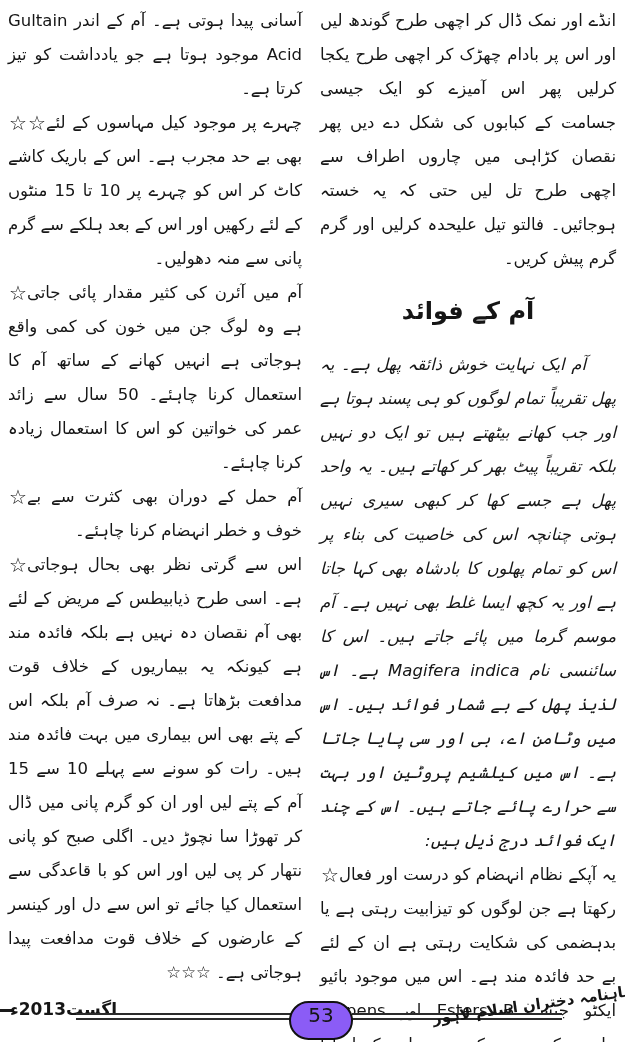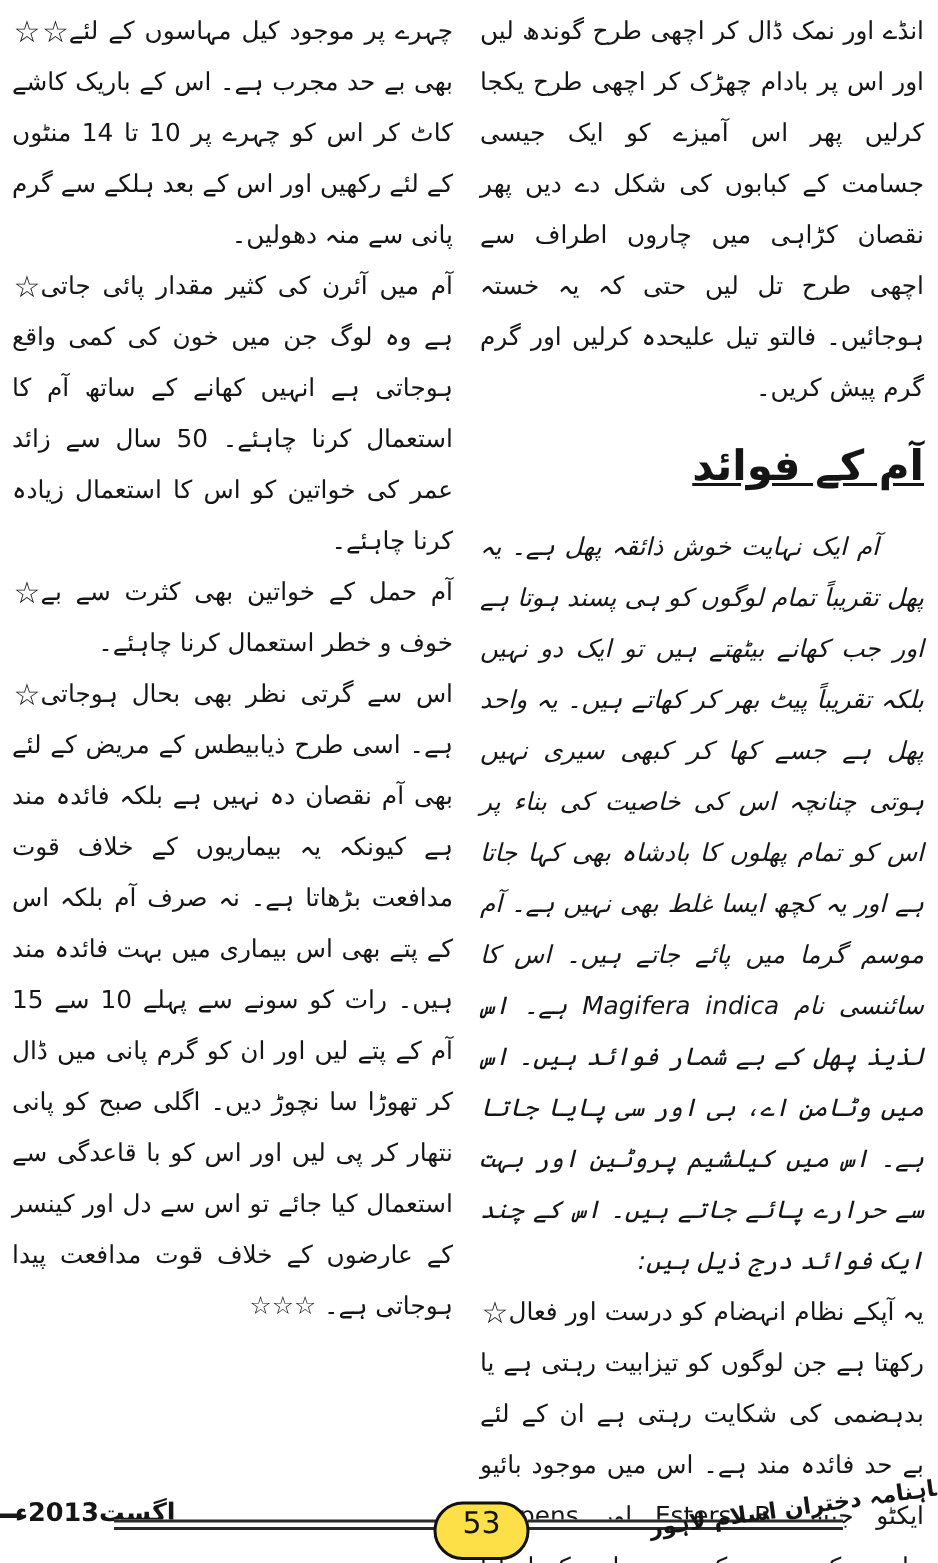--- a/index.html
+++ b/index.html
@@ -34,46 +34,45 @@
   .recipe-meta{
     margin:2px 0 0 0;
     font-weight:bold;
     font-size:14.5px;
     line-height:30px;
     text-align:center;
     direction:rtl;
   }
   .section-heading{
     margin:6px 0 8px 0;
-    text-align:right;
+    text-align:center;
     font-weight:bold;
-    font-size:28px;
+    font-size:24px;
     line-height:58px;
     direction:rtl;
-    text-decoration:underline;
   }
   
   .edge-dash{
     position:absolute;left:0;top:1009px;width:13px;height:3px;background:#1a1a1a;
   }
   .footer-date{
     position:absolute;left:10px;top:997px;
     direction:rtl;font-weight:bold;font-size:17px;line-height:24px;
   }
   .rule{
     position:absolute;top:1013px;height:3px;
     border-top:2px solid #2b2b2b;border-bottom:2px solid #2b2b2b;
     background:#ffffff;box-sizing:content-box;
   }
   .rule-left{left:76px;width:218px;}
   .rule-right{left:352px;width:210px;}
   .page-badge{
     position:absolute;left:289px;top:1001px;width:64px;height:39px;
     box-sizing:border-box;border:2.5px solid #111;border-radius:20px;
-    background:#fde047;z-index:2;
+    background:#8b5cf6;z-index:2;
     text-align:center;font-size:20px;line-height:25px;font-weight:normal;
   }
   .footer-mag{
     position:absolute;right:-8px;top:990px;width:132px;
     direction:rtl;font-size:15px;font-weight:bold;line-height:20px;
     transform:rotate(-8deg);transform-origin:center;
     white-space:nowrap;z-index:1;
   }
 </style>
 </head>
@@ -93,33 +92,36 @@
     </p>
     <p class="para">
       <span class="star">☆</span>
       <span>یہ آپکے نظام انہضام کو درست اور فعال رکھتا ہے جن لوگوں کو تیزابیت رہتی ہے یا بدہضمی کی شکایت رہتی ہے ان کے لئے بے حد فائدہ مند ہے۔ اس میں موجود بائیو ایکٹو جیسے Esters B اور Tespens ہاضمہ کو درست کرنے میں اہم کردار ادا کرتے ہیں۔</span>
     </p>
 
   </div>
 
   <div class="col col-left" dir="rtl">
     <p class="para">
+      <span>آسانی پیدا ہوتی ہے۔ آم کے اندر Gultain Acid موجود ہوتا ہے جو یادداشت کو تیز کرتا ہے۔</span>
+    </p>
+    <p class="para">
       <span class="star">☆</span>
     </p>
     <p class="para">
       <span class="star">☆</span>
-      <span>چہرے پر موجود کیل مہاسوں کے لئے بھی بے حد مجرب ہے۔ اس کے باریک کاشے کاٹ کر اس کو چہرے پر 10 تا 14 منٹوں کے لئے رکھیں اور اس کے بعد ہلکے سے گرم پانی سے منہ دھولیں۔</span>
+      <span>چہرے پر موجود کیل مہاسوں کے لئے بھی بے حد مجرب ہے۔ اس کے باریک کاشے کاٹ کر اس کو چہرے پر 10 تا 15 منٹوں کے لئے رکھیں اور اس کے بعد ہلکے سے گرم پانی سے منہ دھولیں۔</span>
     </p>
     <p class="para">
       <span class="star">☆</span>
       <span>آم میں آئرن کی کثیر مقدار پائی جاتی ہے وہ لوگ جن میں خون کی کمی واقع ہوجاتی ہے انہیں کھانے کے ساتھ آم کا استعمال کرنا چاہئے۔ 50 سال سے زائد عمر کی خواتین کو اس کا استعمال زیادہ کرنا چاہئے۔</span>
     </p>
     <p class="para">
       <span class="star">☆</span>
-      <span>آم حمل کے خواتین بھی کثرت سے بے خوف و خطر استعمال کرنا چاہئے۔</span>
+      <span>آم حمل کے دوران بھی کثرت سے بے خوف و خطر انہضام کرنا چاہئے۔</span>
     </p>
     <p class="para">
       <span class="star">☆</span>
       <span>اس سے گرتی نظر بھی بحال ہوجاتی ہے۔ اسی طرح ذیابیطس کے مریض کے لئے بھی آم نقصان دہ نہیں ہے بلکہ فائدہ مند ہے کیونکہ یہ بیماریوں کے خلاف قوت مدافعت بڑھاتا ہے۔ نہ صرف آم بلکہ اس کے پتے بھی اس بیماری میں بہت فائدہ مند ہیں۔ رات کو سونے سے پہلے 10 سے 15 آم کے پتے لیں اور ان کو گرم پانی میں ڈال کر تھوڑا سا نچوڑ دیں۔ اگلی صبح کو پانی نتھار کر پی لیں اور اس کو با قاعدگی سے استعمال کیا جائے تو اس سے دل اور کینسر کے عارضوں کے خلاف قوت مدافعت پیدا ہوجاتی ہے۔ ☆☆☆</span>
     </p>
   </div>
 
   <div class="edge-dash"></div>
   <div class="footer-date" dir="rtl">
     <span>اگست2013ء</span>

